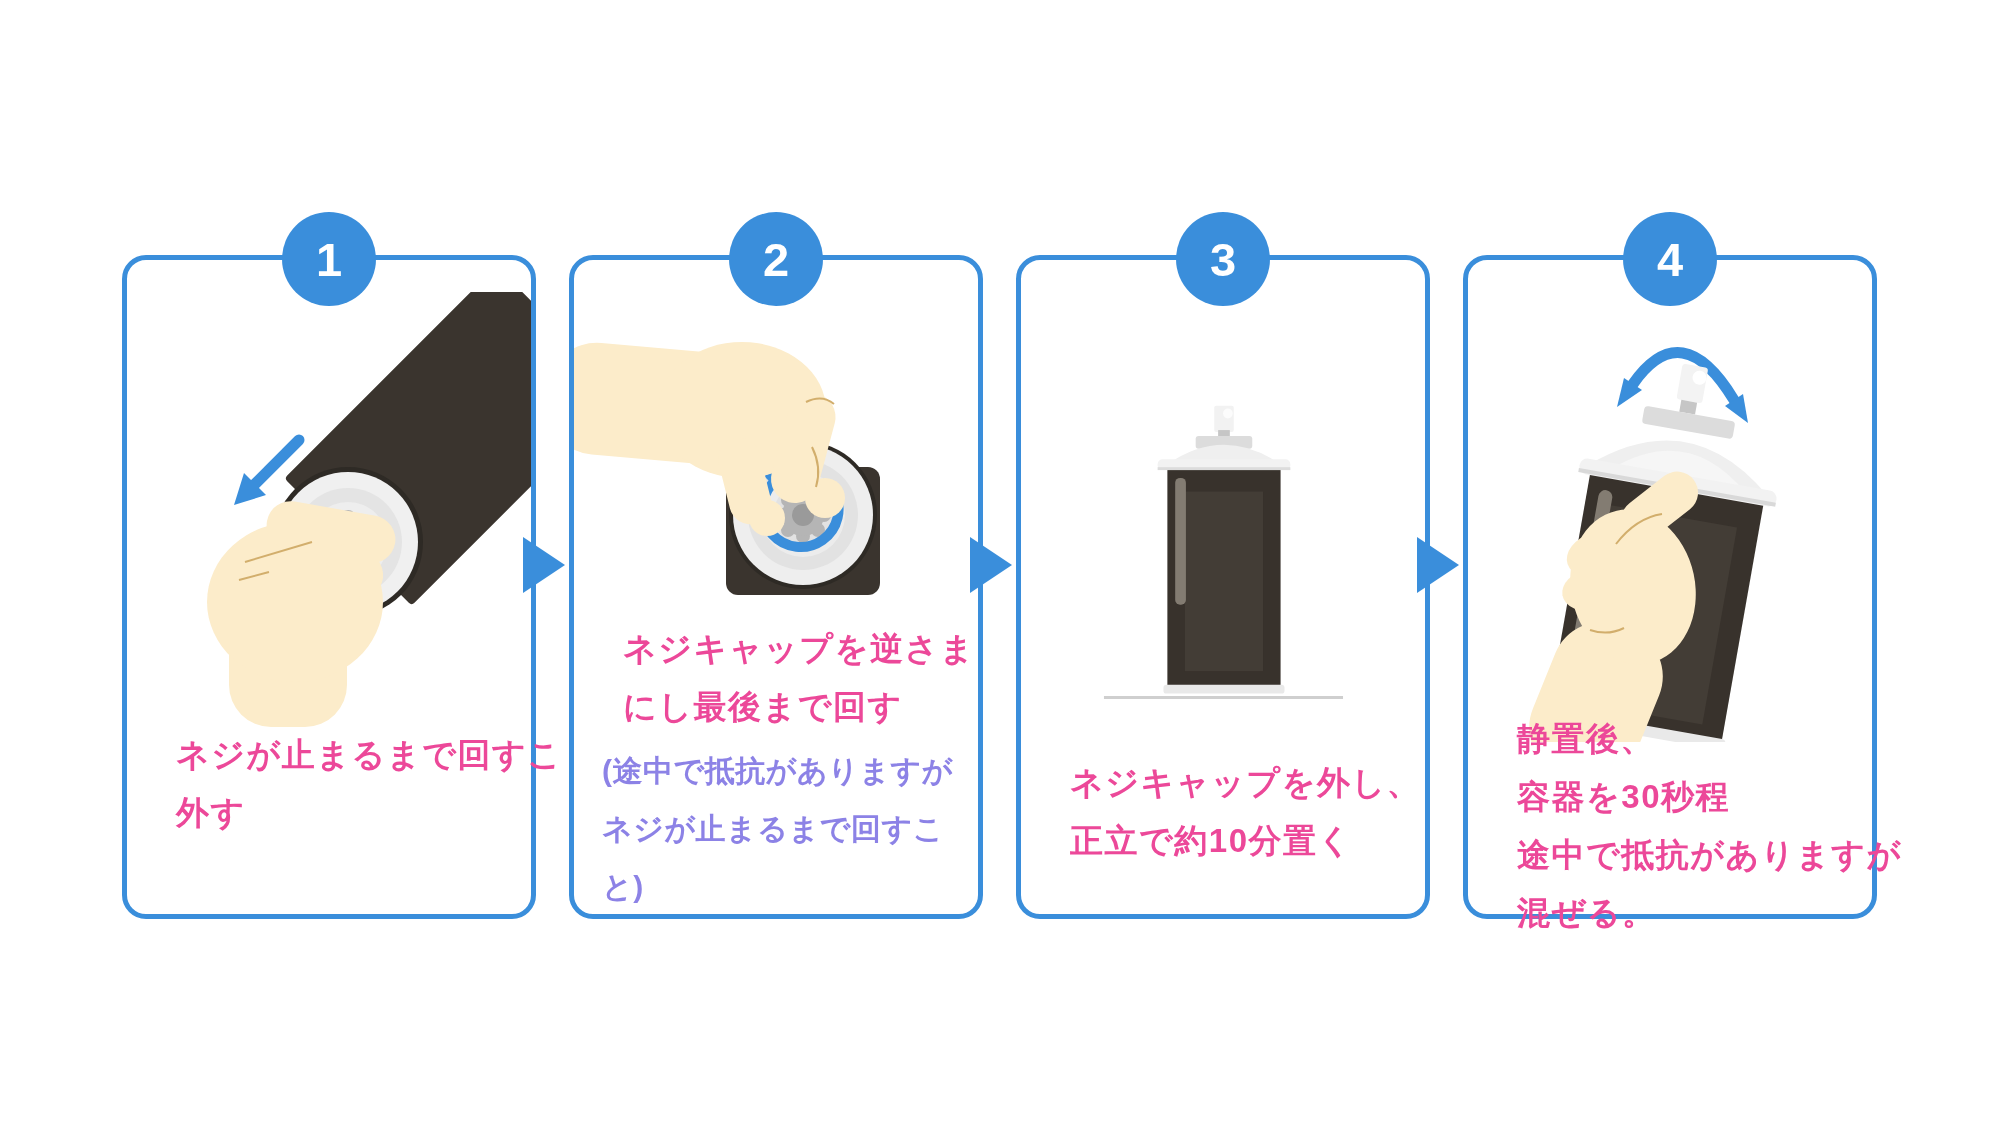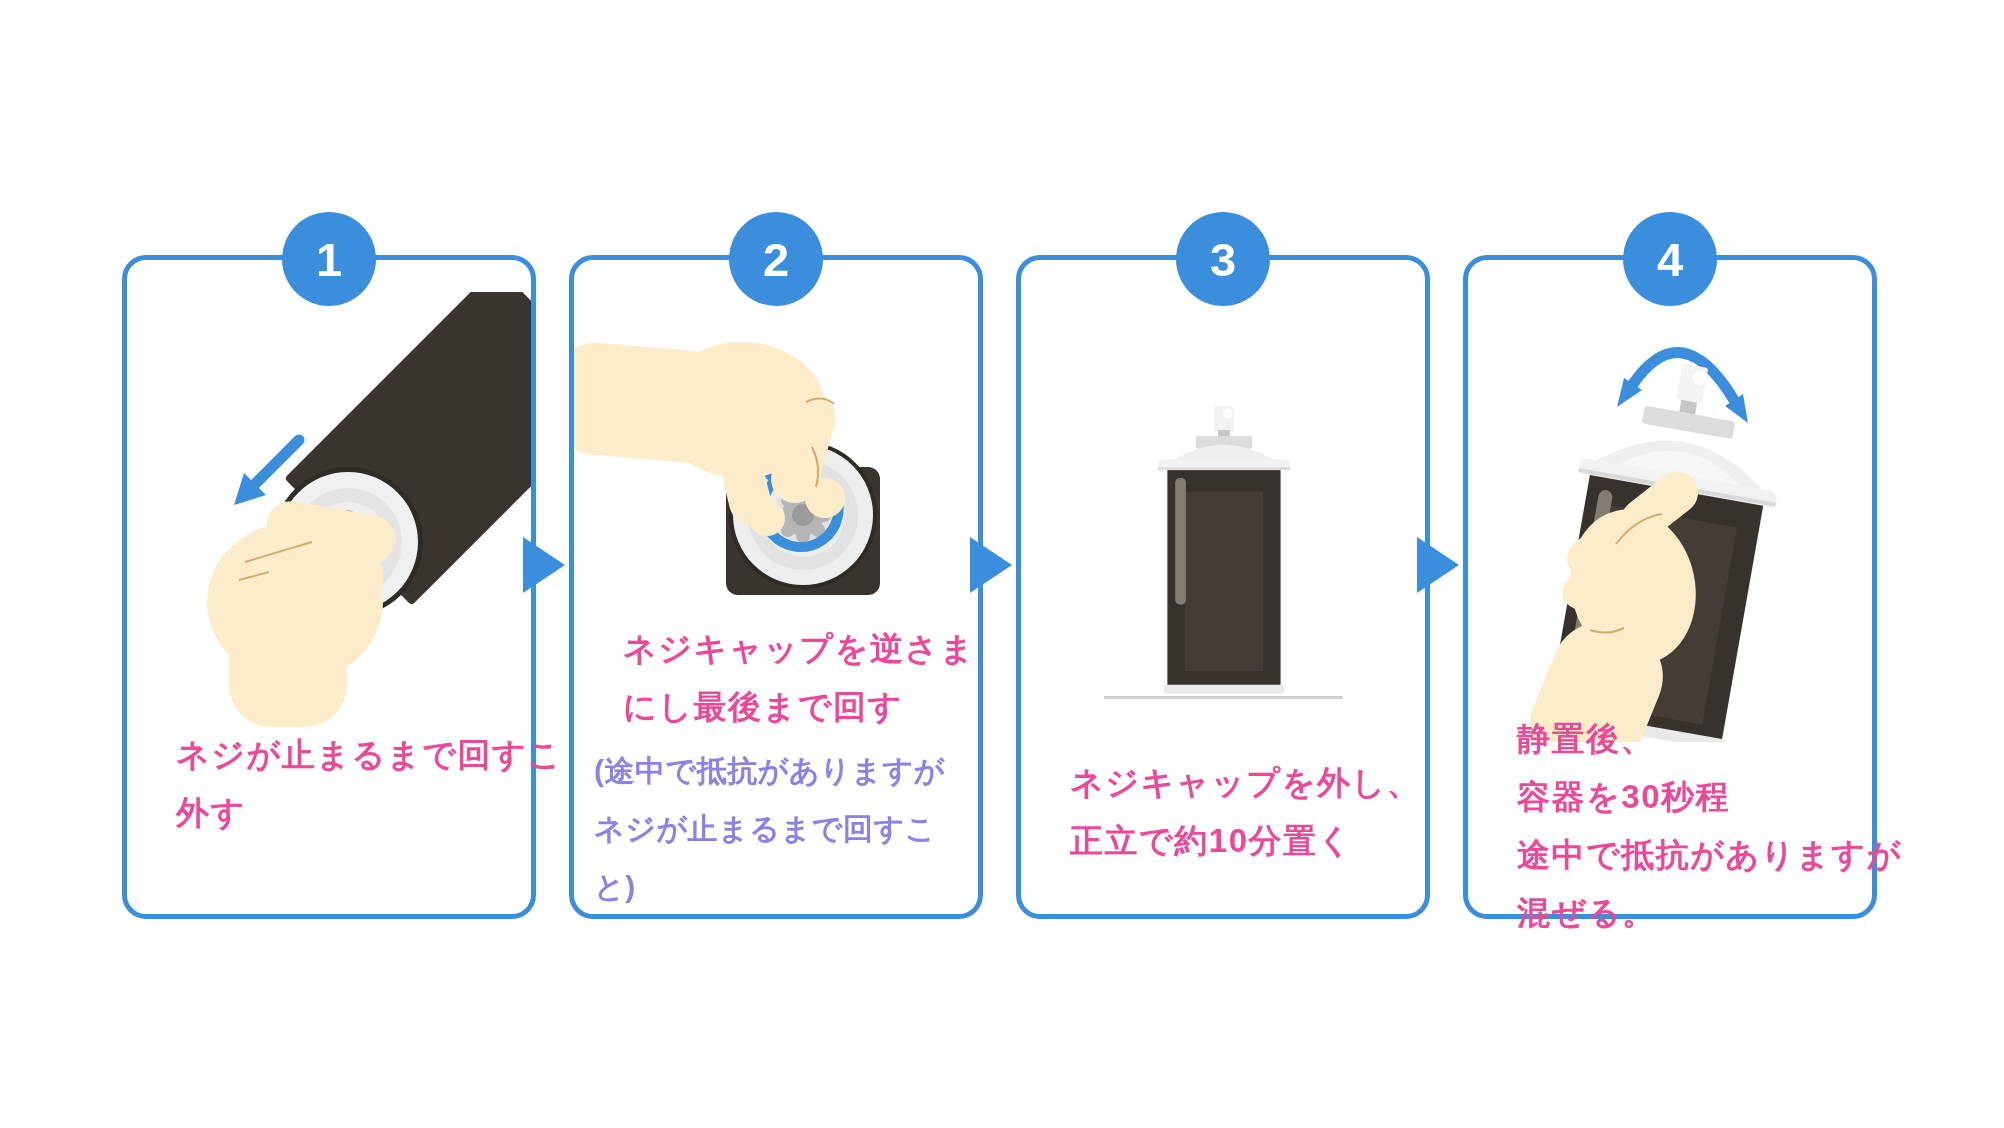--- a/index.html
+++ b/index.html
@@ -56,21 +56,21 @@
     padding:0 49px;
     color:#ec4899;
     font-size:33px;
     font-weight:bold;
     line-height:58px;
     letter-spacing:1.5px;
     white-space:pre-line;
     word-break:keep-all;
   }
   .note{
-    padding:0 20px;
+    padding:0 28px;
     margin-top:6px;
     color:#8c82e6;
     font-size:30px;
     font-weight:bold;
     line-height:58px;
     letter-spacing:0.5px;
     white-space:pre-line;
     word-break:keep-all;
   }
   .connector{

